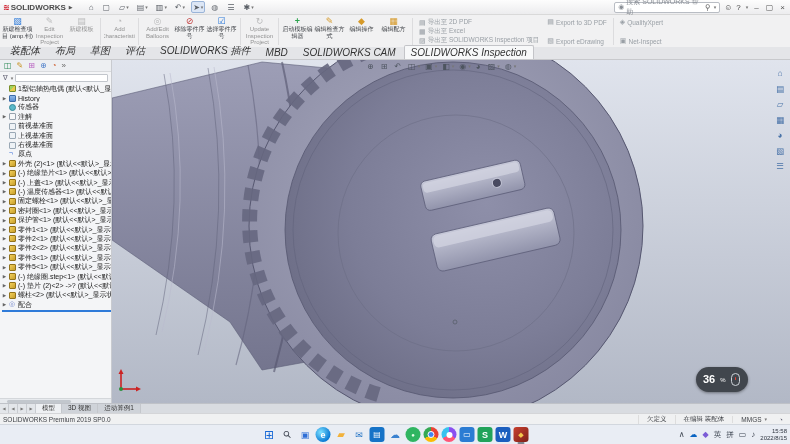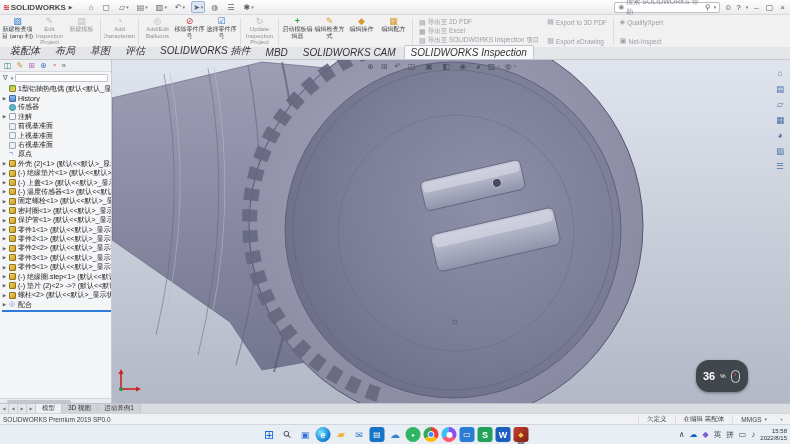--- a/index.html
+++ b/index.html
@@ -71,21 +71,21 @@
   .pscroll{height:5px;flex:none;background:#e7eaee;border-top:1px solid #d4d7db;position:relative;}
   .pscroll .thumb{position:absolute;left:6%;top:1px;height:3px;width:58%;background:#c2c7cd;border-radius:2px;}
   
   .canvas{flex:1;position:relative;background:linear-gradient(180deg,var(--canvas_top,#e0e4ed),var(--canvas_bottom,#b2b8c6));overflow:hidden;}
   .modelsvg{position:absolute;left:0;top:0;}
   .headsup{position:absolute;top:1px;left:255px;display:flex;align-items:center;gap:5px;color:#4e5560;font-size:8px;}
   .hbtn{display:flex;align-items:center;gap:1px;line-height:11px;}
   .taskpane{position:absolute;top:8px;right:4px;display:flex;flex-direction:column;gap:4.5px;
             color:#4a73a8;font-size:8.5px;text-align:center;}
   .tpbtn{width:12px;height:11px;line-height:11px;}
-  .zoompill{position:absolute;right:42px;bottom:11px;height:32px;min-width:52px;background:#41464d;
+  .zoompill{position:absolute;right:42px;bottom:11px;height:25px;min-width:52px;background:#41464d;
             border-radius:13px;display:flex;align-items:center;gap:5px;padding:0 7px;color:#fff;
             box-shadow:0 1px 3px rgba(0,0,0,.4);}
   .zoomtext{font-size:11px;font-weight:bold;line-height:11px;}
   .zoompct{font-size:6px;}
   .mouseicon{width:9px;height:13px;border:1px solid #cdd2d8;border-radius:4.5px;position:relative;flex:none;}
   .mouseicon::before{content:"";position:absolute;left:3px;top:2.5px;width:1.5px;height:3px;background:#e04438;border-radius:1px;}
   .triad{position:absolute;left:3px;bottom:8px;}
   
   .bottomtabs{height:10px;flex:none;background:#d9dce1;border-top:1px solid #bfc2c8;display:flex;
               align-items:stretch;font-size:6.5px;color:#333;}

